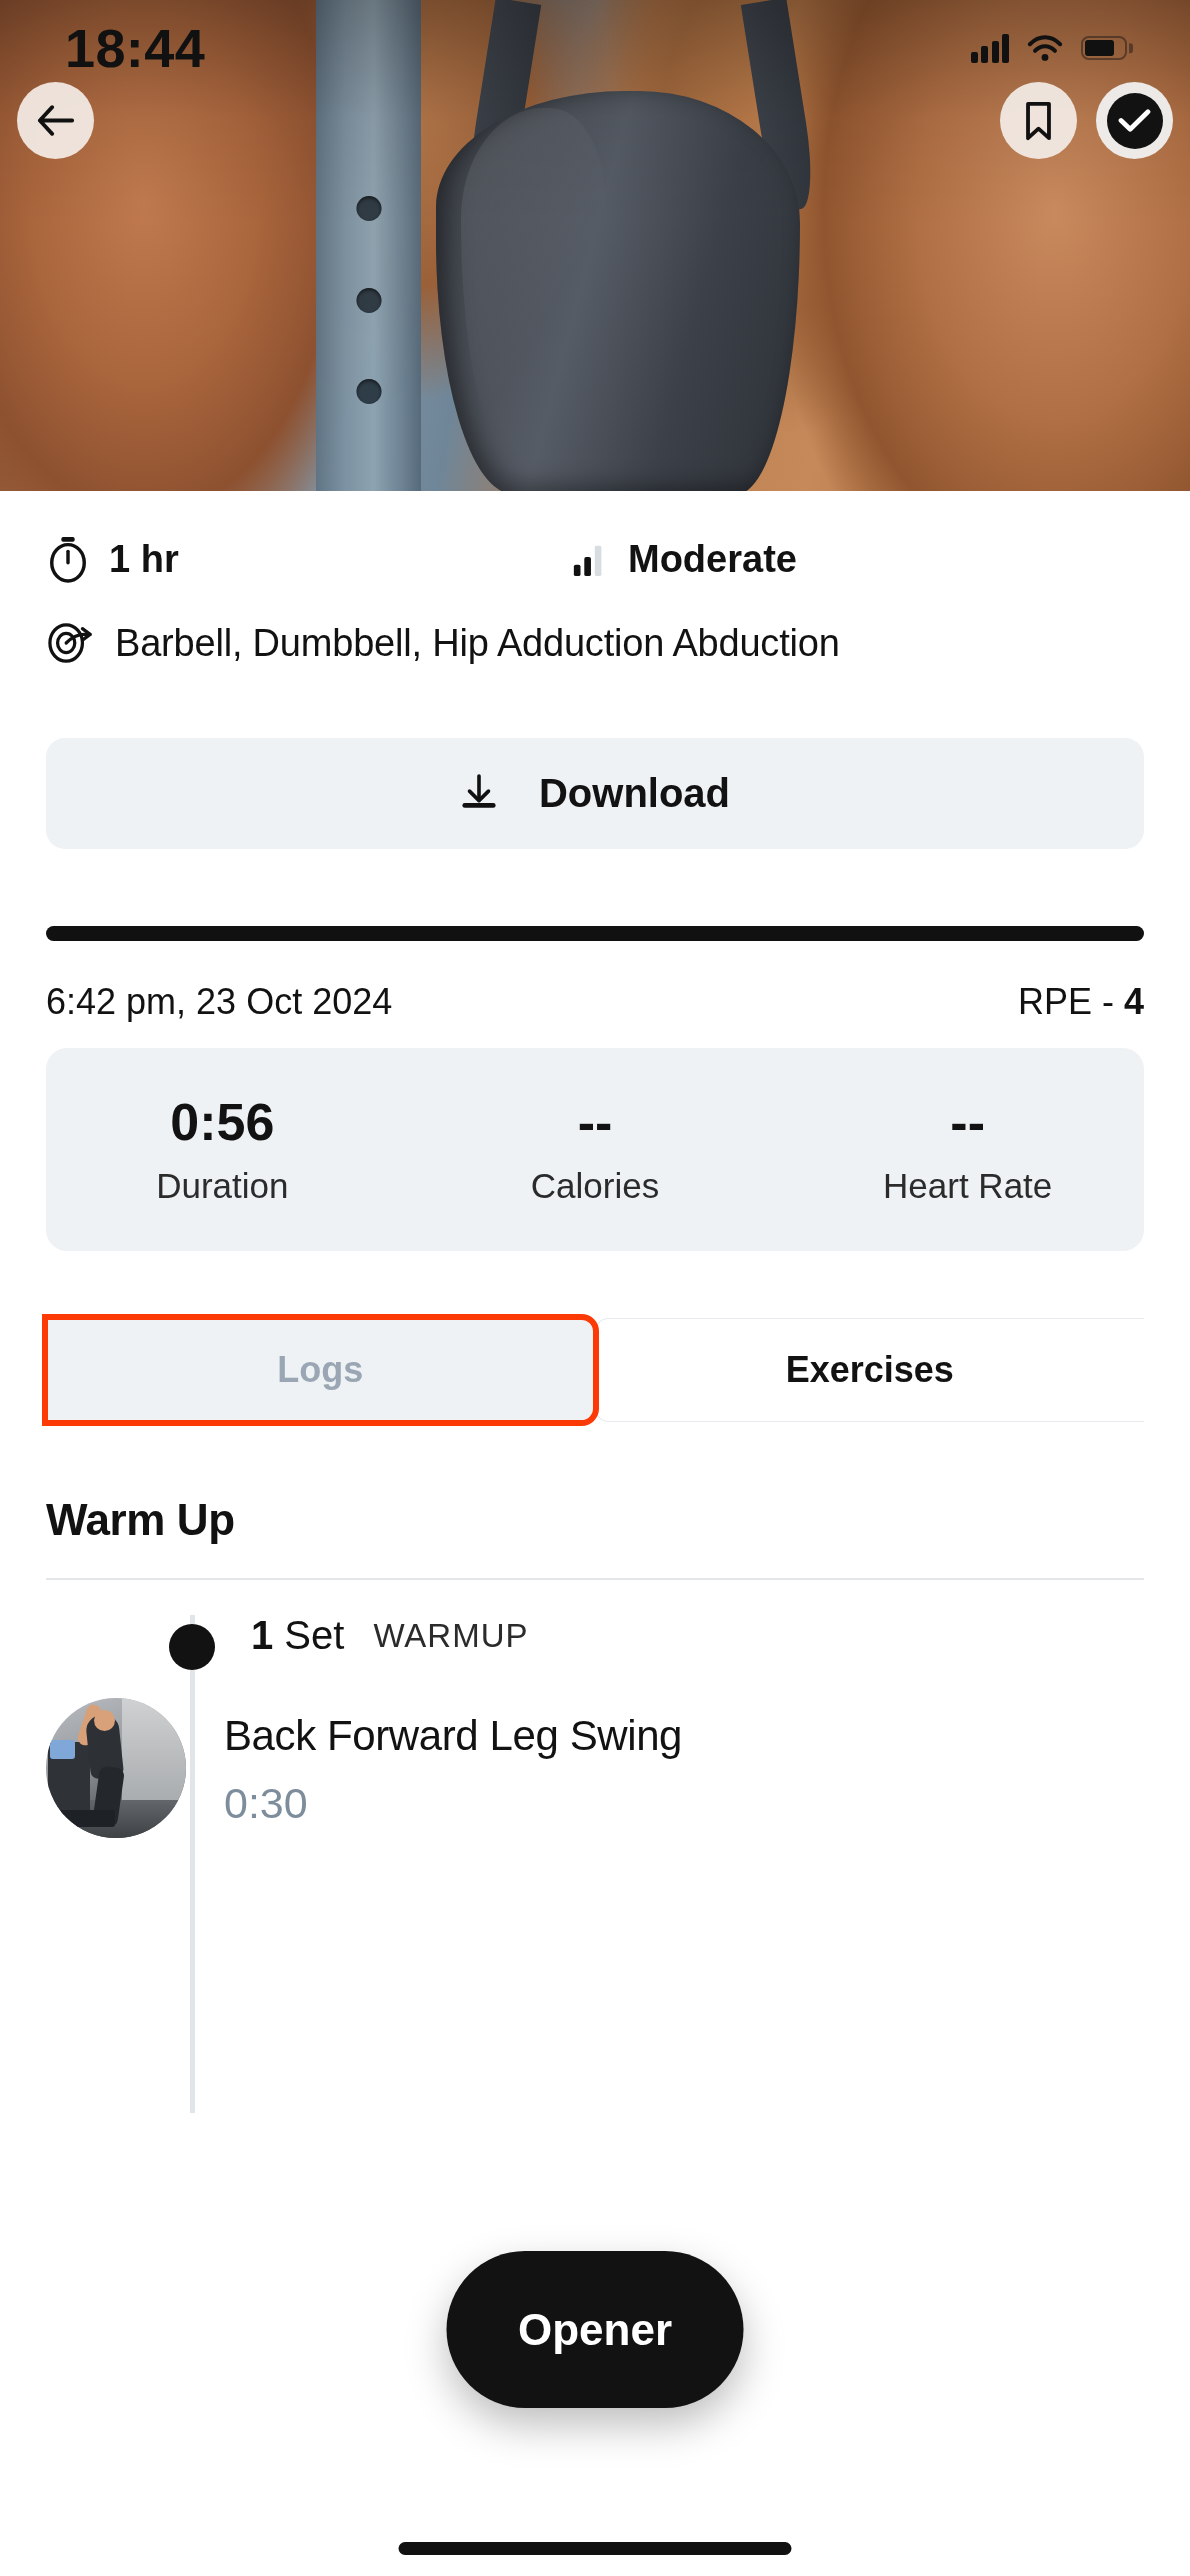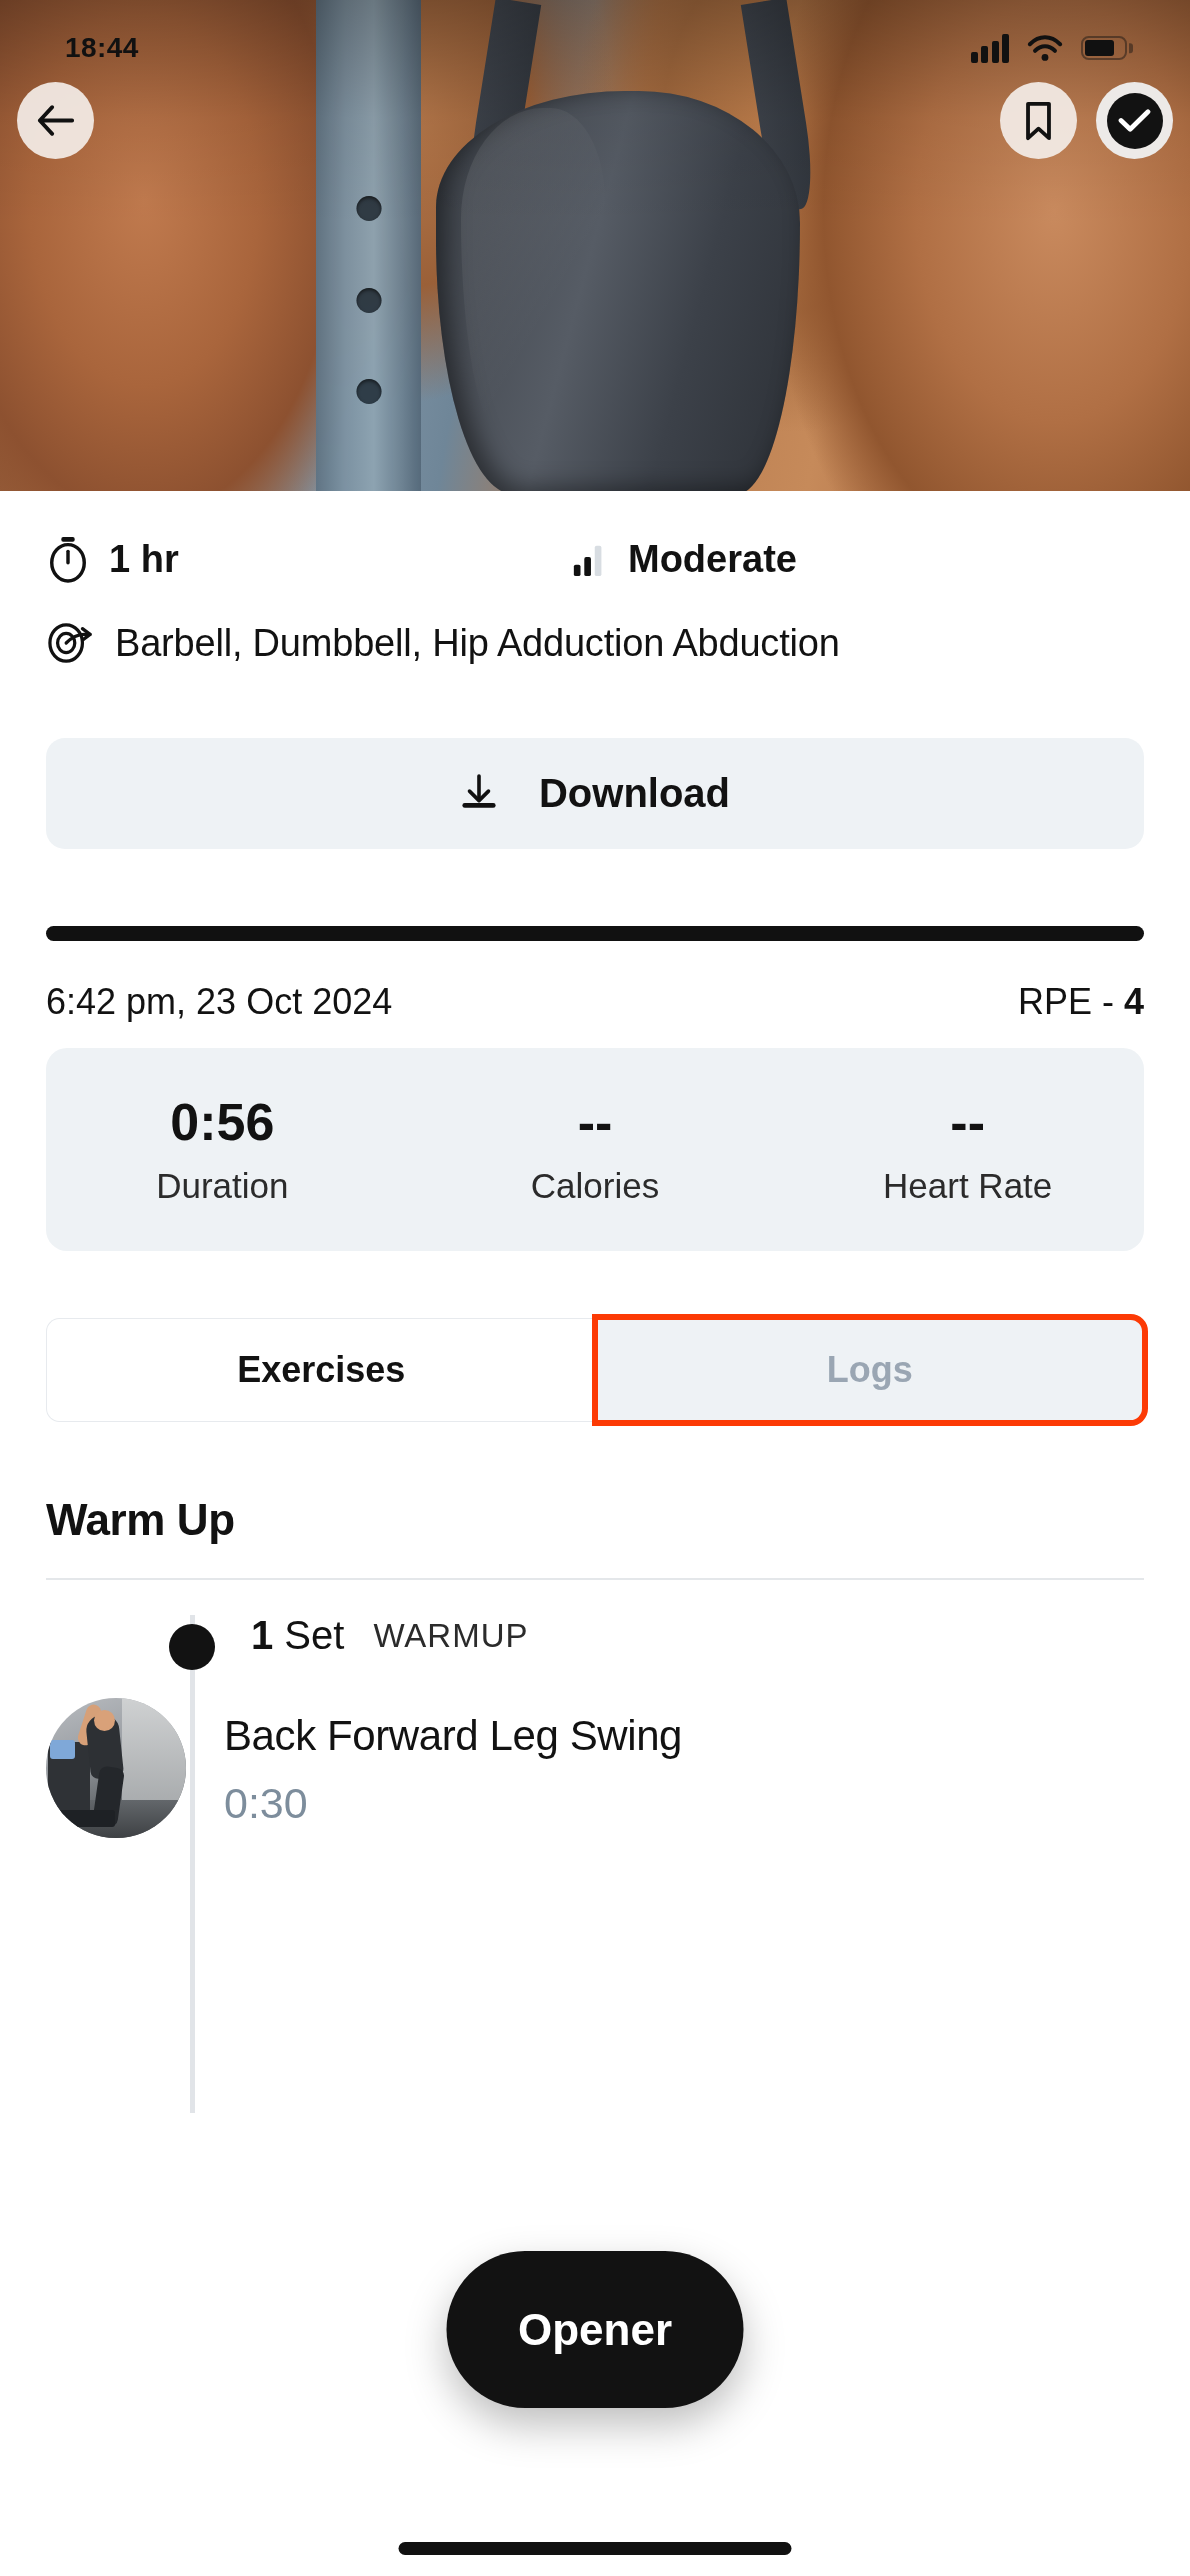--- a/index.html
+++ b/index.html
@@ -58,21 +58,21 @@
     position:absolute; inset:0;
     background:linear-gradient(180deg, rgba(0,0,0,.26) 0%, rgba(0,0,0,.05) 24%, rgba(0,0,0,0) 46%);
   }
 
   
   .statusbar {
     position:absolute; top:0; left:0; width:1190px; height:96px;
     display:flex; align-items:center; justify-content:space-between;
     padding:0 63px 0 65px; z-index:40;
   }
-  .clock { font-size:28px; font-weight:600; color:#111; letter-spacing:0.4px; }
+  .clock { font-size:54px; font-weight:600; color:#111; letter-spacing:0.4px; }
   .sysicons { display:flex; align-items:center; gap:18px; }
   .bars { display:flex; align-items:flex-end; gap:3.8px; height:29px; }
   .bars b { display:block; width:6.7px; background:#111; border-radius:1.9px; }
   .bars b:nth-child(1){ height:10.5px; }
   .bars b:nth-child(2){ height:16.3px; }
   .bars b:nth-child(3){ height:22px; }
   .bars b:nth-child(4){ height:29px; }
   .batt {
     position:relative; width:46px; height:24px; border:2.9px solid rgba(17,17,17,.45);
     border-radius:7.7px; padding:2.4px;
@@ -327,22 +327,22 @@
           <div class="stat-v">--</div>
           <div class="stat-l">Calories</div>
         </div>
         <div class="stat">
           <div class="stat-v">--</div>
           <div class="stat-l">Heart Rate</div>
         </div>
       </div>
 
       <div class="tabs">
+        <div class="tab tab-b">Logs</div>
         <div class="tab tab-a">Exercises</div>
-        <div class="tab tab-b">Logs</div>
       </div>
 
       <div class="section-h">Warm Up</div>
       <div class="divider"></div>
 
       <div class="timeline">
         <div class="tl-line"></div>
         <div class="setrow">
           <span class="tl-dot"></span>
           <span class="set-txt"><b>1</b><span> Set</span></span>

